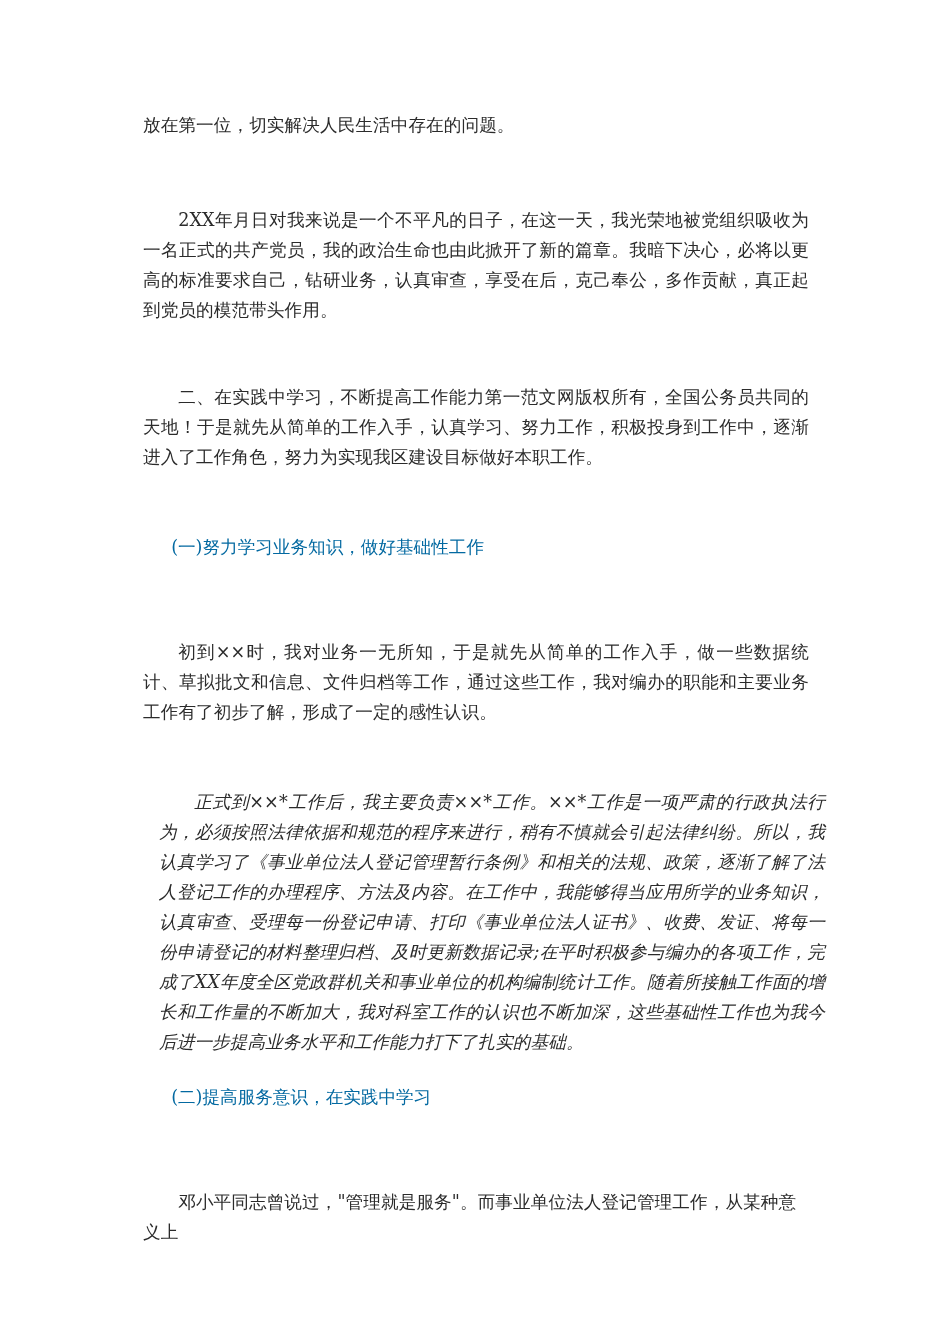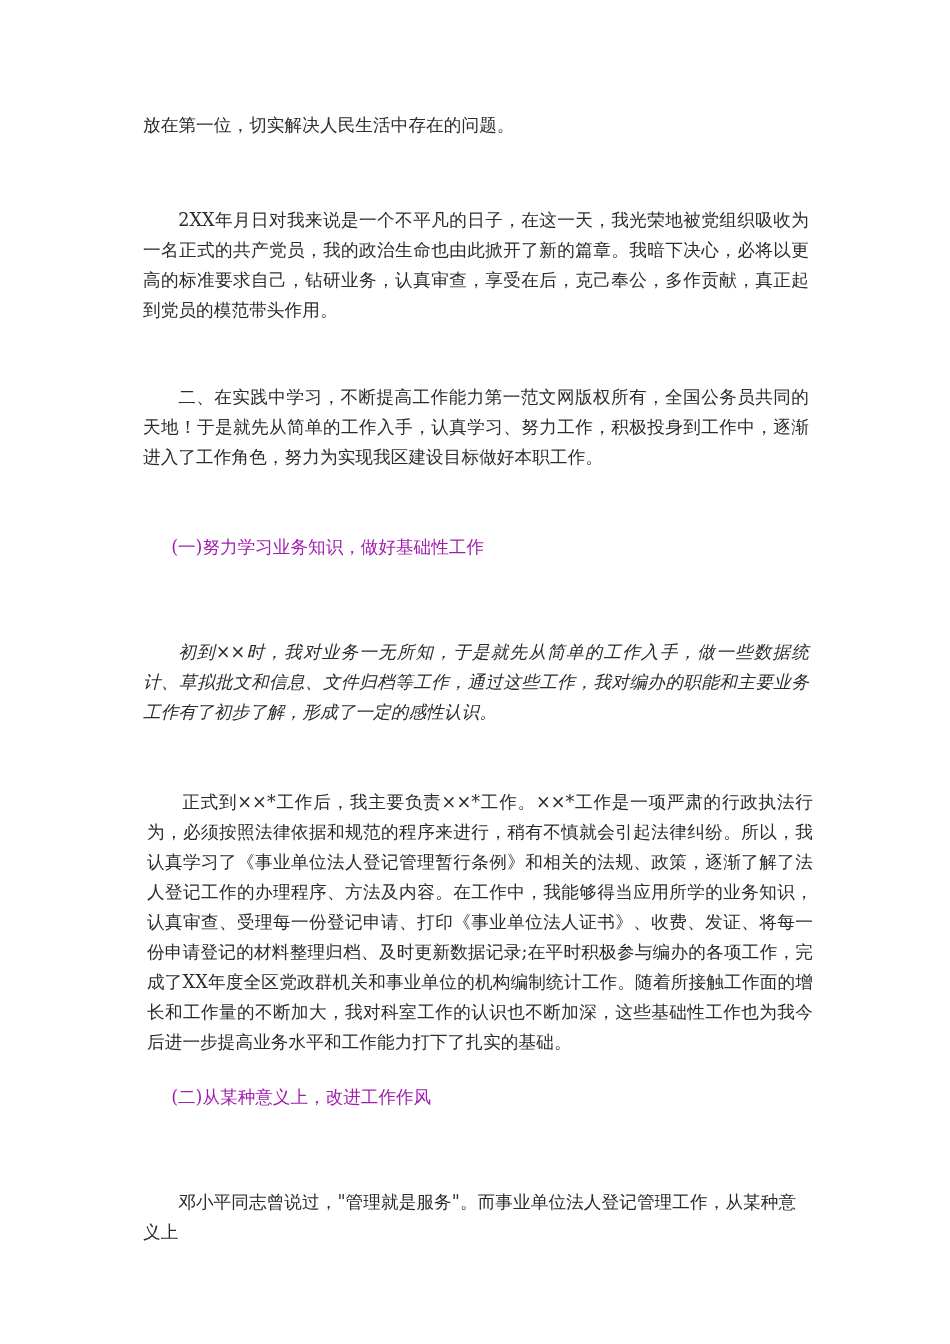--- a/index.html
+++ b/index.html
@@ -37,30 +37,30 @@
     font-family: "DejaVu Serif", "Liberation Serif", serif;
   }
   .para.indent {
     text-indent: 2em;
   }
   
   .p-opening   { position: absolute; top: 110px;  left: 0; width: 666px; }
   .p-date      { position: absolute; top: 205px;  left: 0; width: 666px; }
   .p-section2  { position: absolute; top: 382px;  left: 0; width: 666px; }
   .h-sub1      { position: absolute; top: 532px;  left: 0; width: 666px; }
-  .p-arrival   { position: absolute; top: 637px;  left: 0; width: 666px; font-style: italic; }
-  .p-duties    { position: absolute; top: 787px;  left: 4px; width: 666px; }
+  .p-arrival   { position: absolute; top: 637px;  left: 0; width: 666px; }
+  .p-duties    { position: absolute; top: 787px;  left: 16px; width: 666px; font-style: italic; }
   .h-sub2      { position: absolute; top: 1082px; left: 0; width: 666px; }
   .p-deng      { position: absolute; top: 1187px; left: 0; width: 666px; }
   
   .subheading {
     margin: 0;
     font-size: 17.6px;
     line-height: 30px;
-    color: #a21caf;
+    color: #0369a1;
     text-indent: 1.6em;
     font-family: "DejaVu Serif", "Liberation Serif", serif;
   }
   
   .p-deng .para { text-align: left; }
 </style>
 </head>
 <body>
 
 <div class="page">
@@ -84,21 +84,21 @@
 
     <div class="p-arrival">
       <p class="para indent">初到××时，我对业务一无所知，于是就先从简单的工作入手，做一些数据统计、草拟批文和信息、文件归档等工作，通过这些工作，我对编办的职能和主要业务工作有了初步了解，形成了一定的感性认识。</p>
     </div>
 
     <div class="p-duties">
       <p class="para indent">正式到××*工作后，我主要负责××*工作。××*工作是一项严肃的行政执法行为，必须按照法律依据和规范的程序来进行，稍有不慎就会引起法律纠纷。所以，我认真学习了《事业单位法人登记管理暂行条例》和相关的法规、政策，逐渐了解了法人登记工作的办理程序、方法及内容。在工作中，我能够得当应用所学的业务知识，认真审查、受理每一份登记申请、打印《事业单位法人证书》、收费、发证、将每一份申请登记的材料整理归档、及时更新数据记录;在平时积极参与编办的各项工作，完成了XX年度全区党政群机关和事业单位的机构编制统计工作。随着所接触工作面的增长和工作量的不断加大，我对科室工作的认识也不断加深，这些基础性工作也为我今后进一步提高业务水平和工作能力打下了扎实的基础。</p>
     </div>
 
     <div class="h-sub2">
-      <p class="subheading">(二)从某种意义上，改进工作作风</p>
+      <p class="subheading">(二)提高服务意识，在实践中学习</p>
     </div>
 
     <div class="p-deng">
       <p class="para indent">邓小平同志曾说过，"管理就是服务"。而事业单位法人登记管理工作，从某种意义上</p>
     </div>
 
   </div>
 </div>
 
 </body></html>

